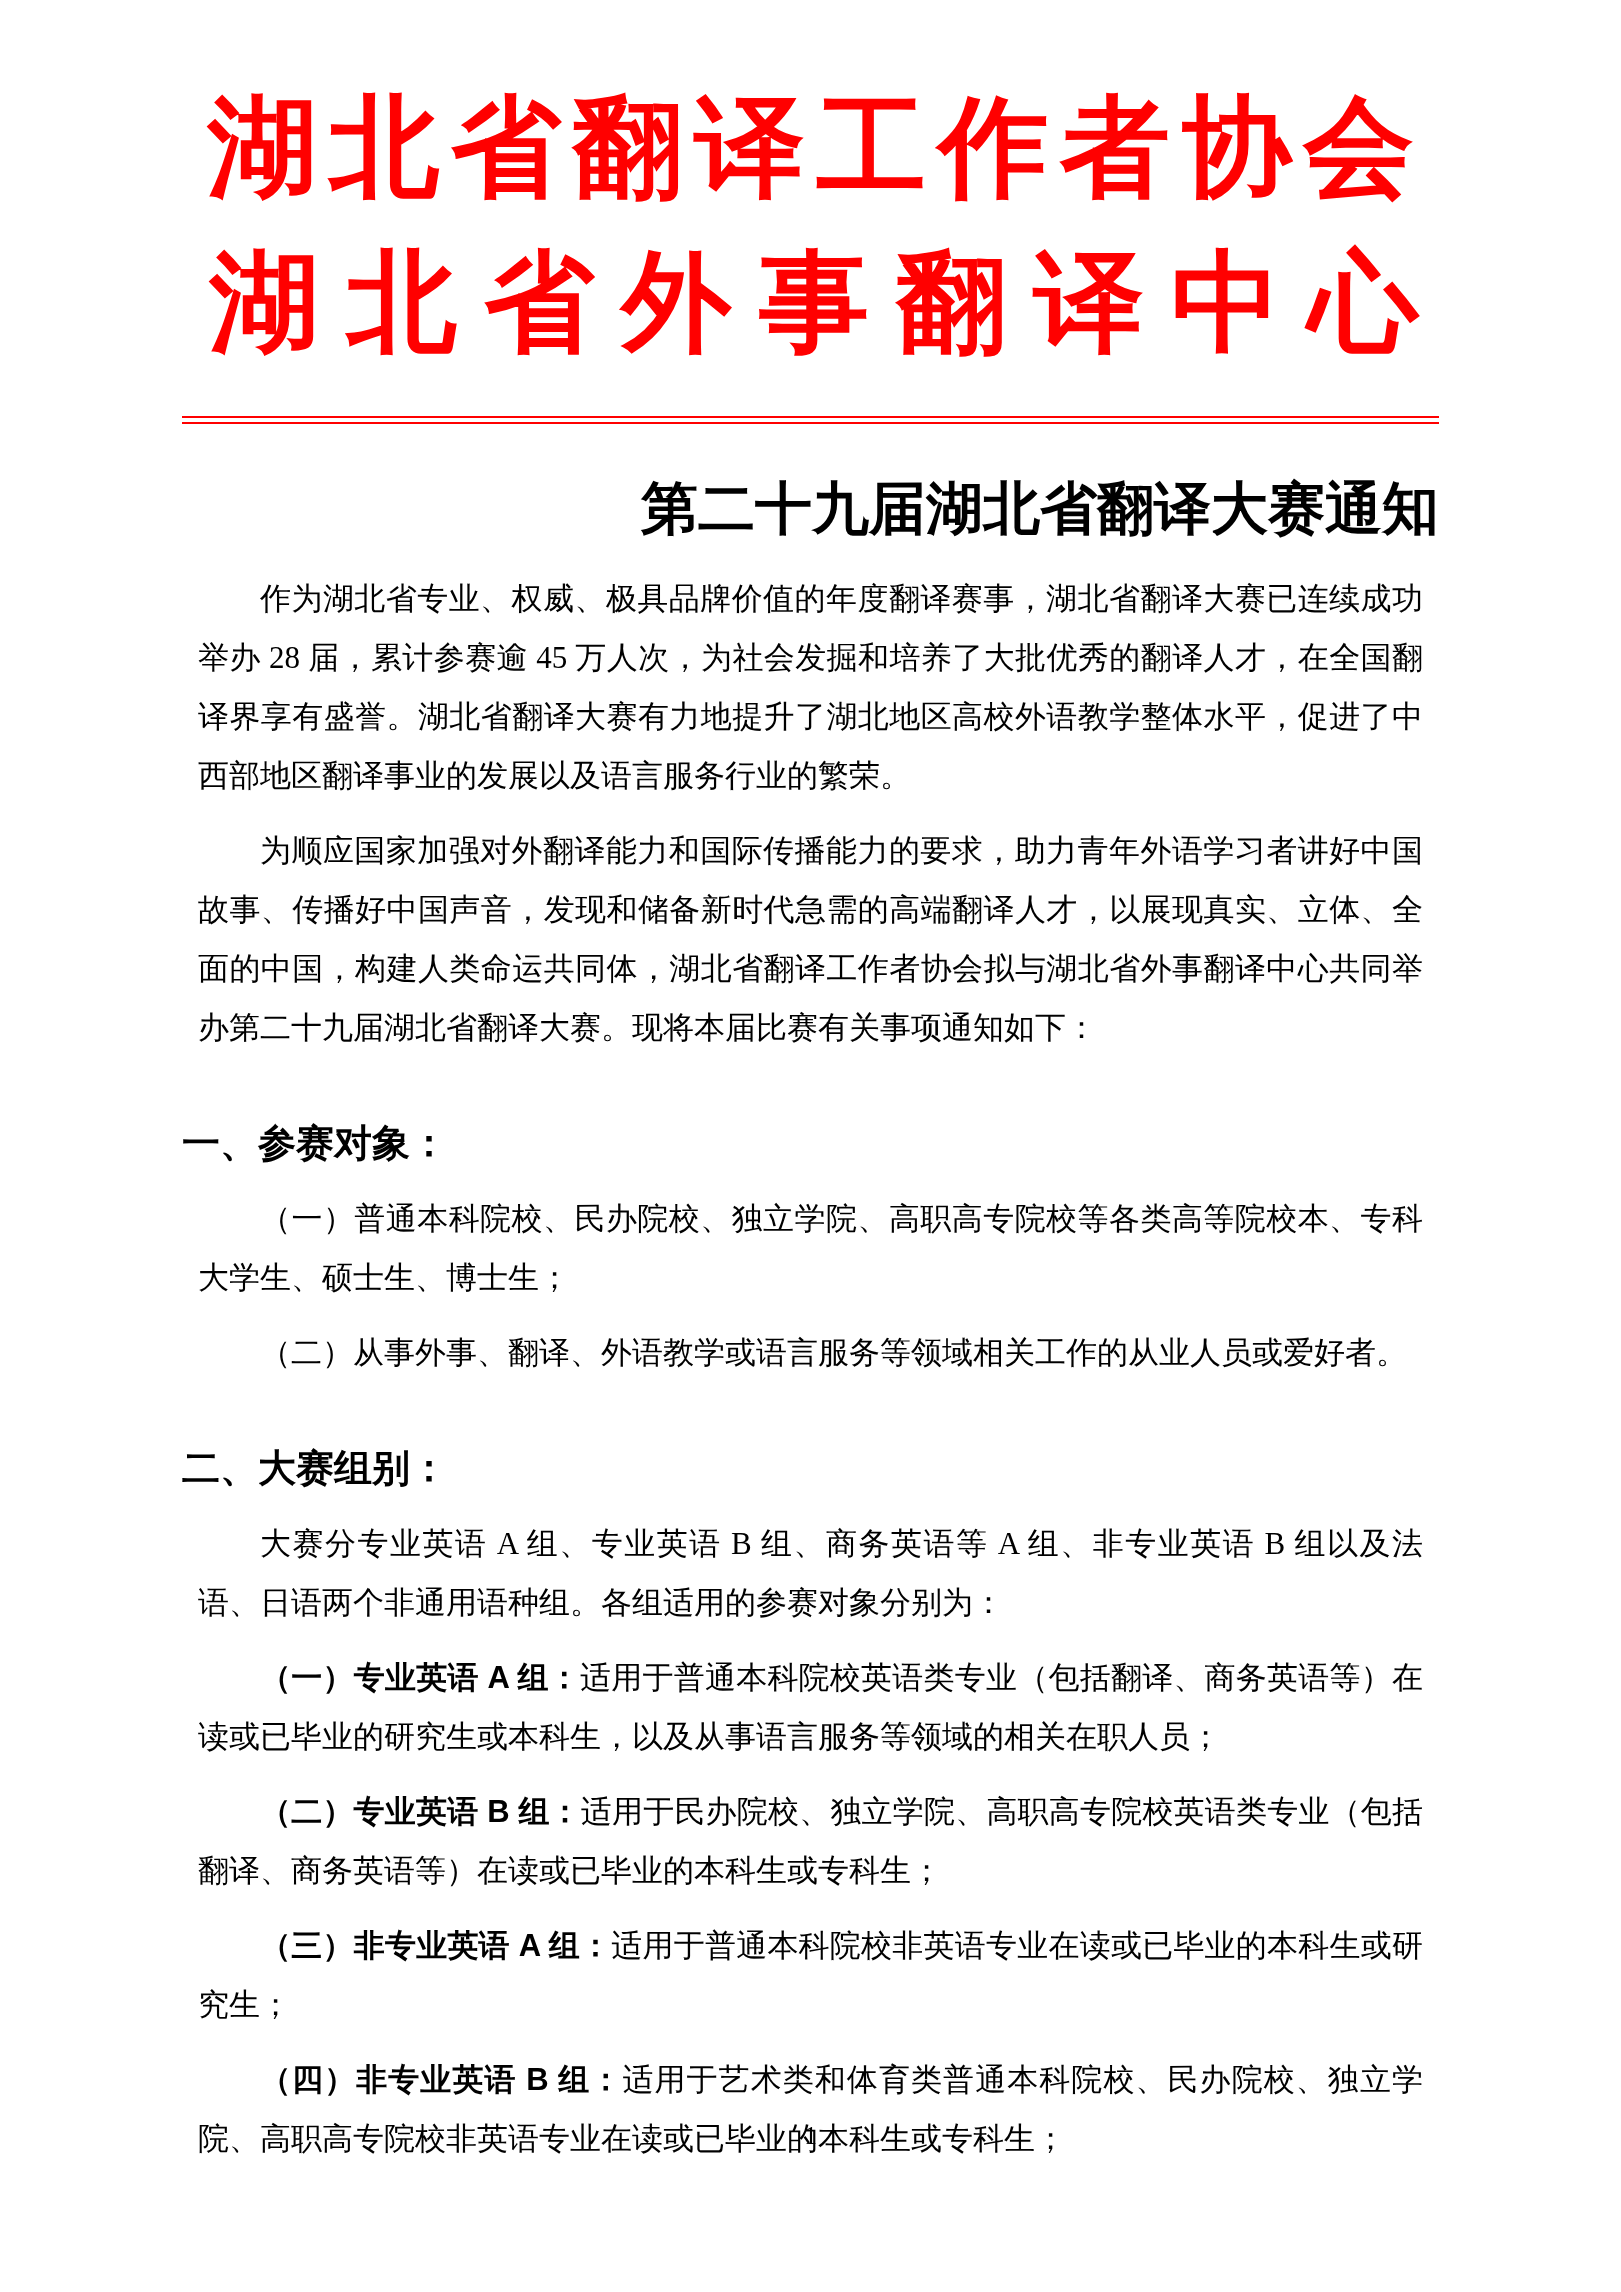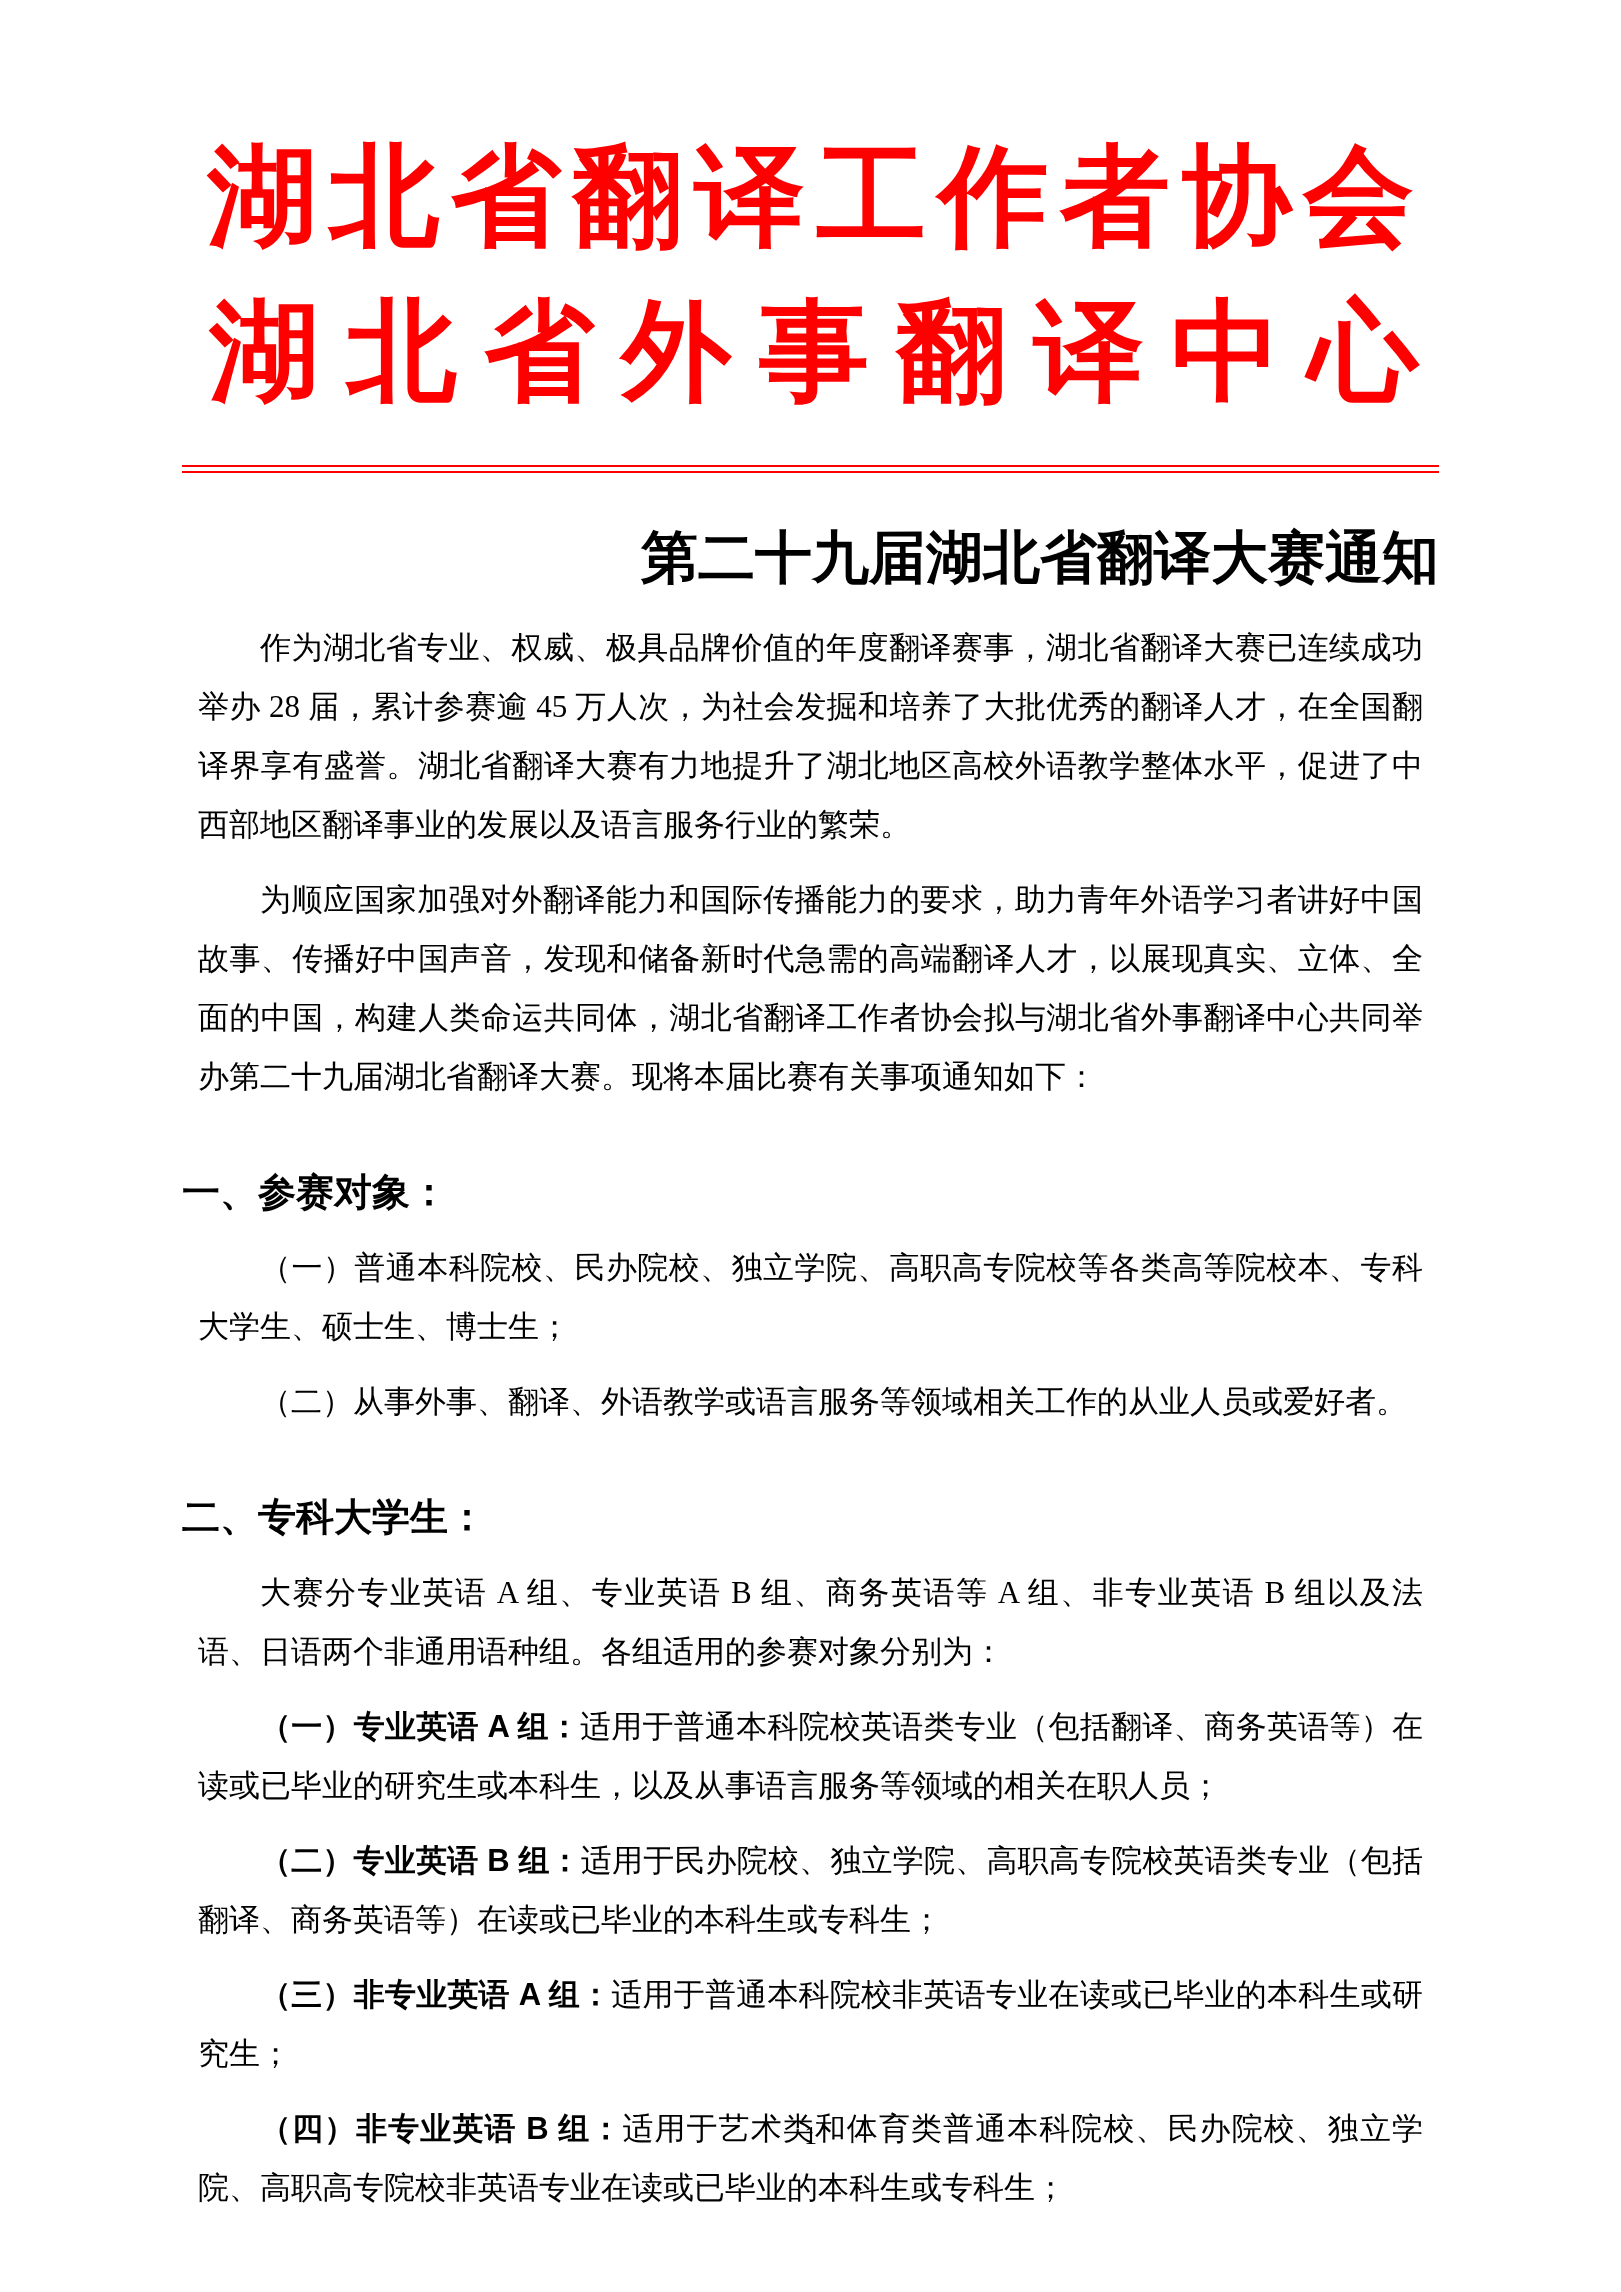--- a/index.html
+++ b/index.html
@@ -17,21 +17,21 @@
     position: relative;
     width: 1621px;
     height: 2293px;
     box-sizing: border-box;
     padding: 0 182px;
     overflow: hidden;
     background: #ffffff;
   }
   
   .letterhead {
-    padding-top: 120px;
+    padding-top: 71px;
   }
   .org-line {
     font-weight: bold;
     font-size: 110px;
     line-height: 155px;
     text-align: center;
     white-space: nowrap;
     font-family: "Liberation Serif", "DejaVu Serif", serif;
   }
   .org-line-1 { letter-spacing: 11.8px; text-indent: 11.8px; }
@@ -102,21 +102,21 @@
   <p class="body-par">作为湖北省专业、权威、极具品牌价值的年度翻译赛事，湖北省翻译大赛已连续成功举办 28 届，累计参赛逾 45 万人次，为社会发掘和培养了大批优秀的翻译人才，在全国翻译界享有盛誉。湖北省翻译大赛有力地提升了湖北地区高校外语教学整体水平，促进了中西部地区翻译事业的发展以及语言服务行业的繁荣。</p>
 
   <p class="body-par">为顺应国家加强对外翻译能力和国际传播能力的要求，助力青年外语学习者讲好中国故事、传播好中国声音，发现和储备新时代急需的高端翻译人才，以展现真实、立体、全面的中国，构建人类命运共同体，湖北省翻译工作者协会拟与湖北省外事翻译中心共同举办第二十九届湖北省翻译大赛。现将本届比赛有关事项通知如下：</p>
 
   <h2 class="sec-heading">一、参赛对象：</h2>
 
   <p class="body-par">（一）普通本科院校、民办院校、独立学院、高职高专院校等各类高等院校本、专科大学生、硕士生、博士生；</p>
 
   <p class="body-par">（二）从事外事、翻译、外语教学或语言服务等领域相关工作的从业人员或爱好者。</p>
 
-  <h2 class="sec-heading">二、专科大学生：</h2>
+  <h2 class="sec-heading">二、大赛组别：</h2>
 
   <p class="body-par">大赛分专业英语 A 组、专业英语 B 组、商务英语等 A 组、非专业英语 B 组以及法语、日语两个非通用语种组。各组适用的参赛对象分别为：</p>
 
   <p class="body-par"><span class="run-label">（一）专业英语 A 组：</span><span>适用于普通本科院校英语类专业（包括翻译、商务英语等）在读或已毕业的研究生或本科生，以及从事语言服务等领域的相关在职人员；</span></p>
 
   <p class="body-par"><span class="run-label">（二）专业英语 B 组：</span><span>适用于民办院校、独立学院、高职高专院校英语类专业（包括翻译、商务英语等）在读或已毕业的本科生或专科生；</span></p>
 
   <p class="body-par"><span class="run-label">（三）非专业英语 A 组：</span><span>适用于普通本科院校非英语专业在读或已毕业的本科生或研究生；</span></p>
 
   <p class="body-par"><span class="run-label">（四）非专业英语 B 组：</span><span>适用于艺术类和体育类普通本科院校、民办院校、独立学院、高职高专院校非英语专业在读或已毕业的本科生或专科生；</span></p>

